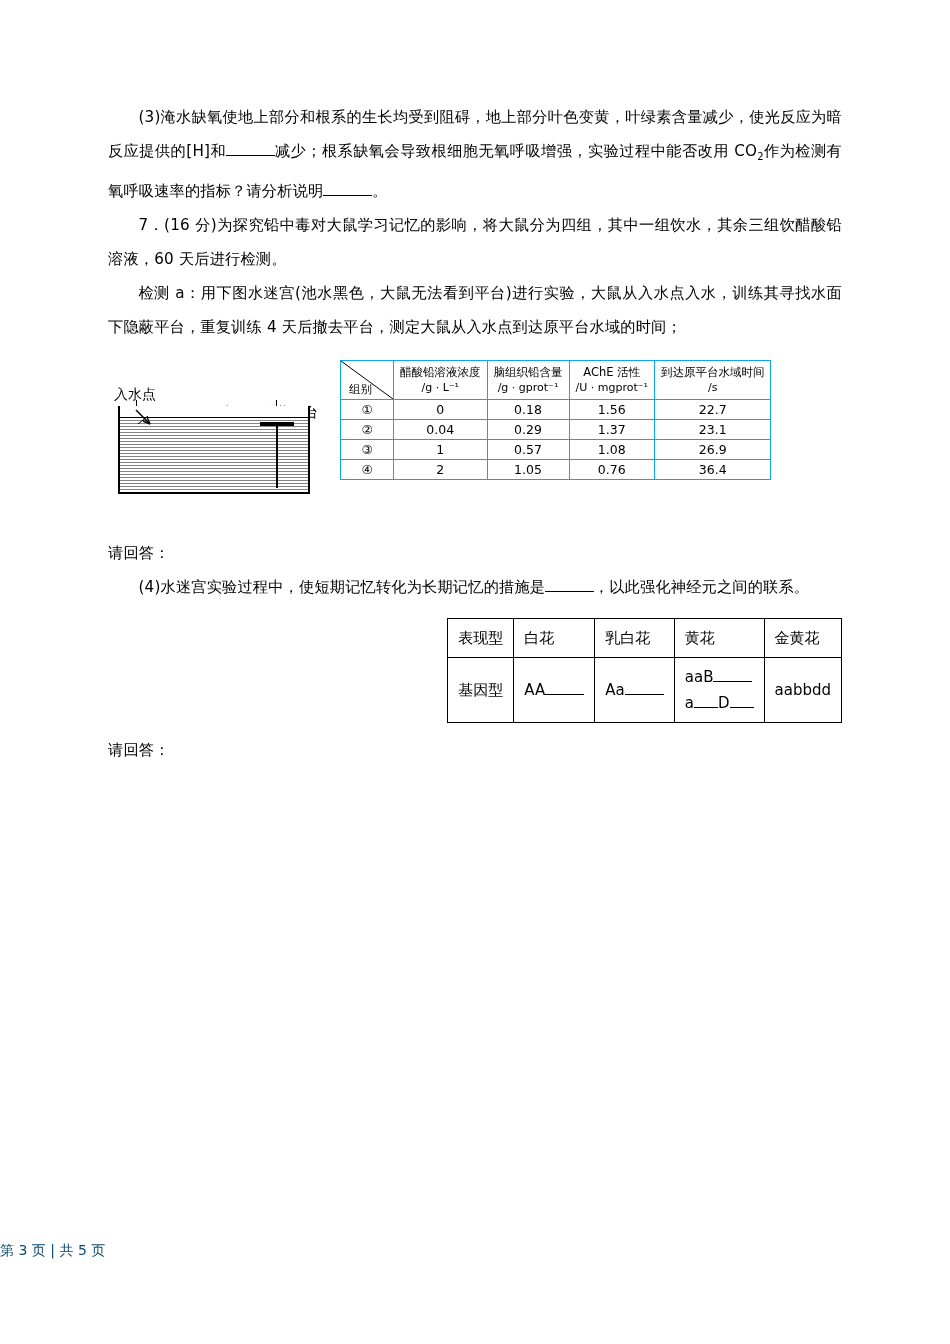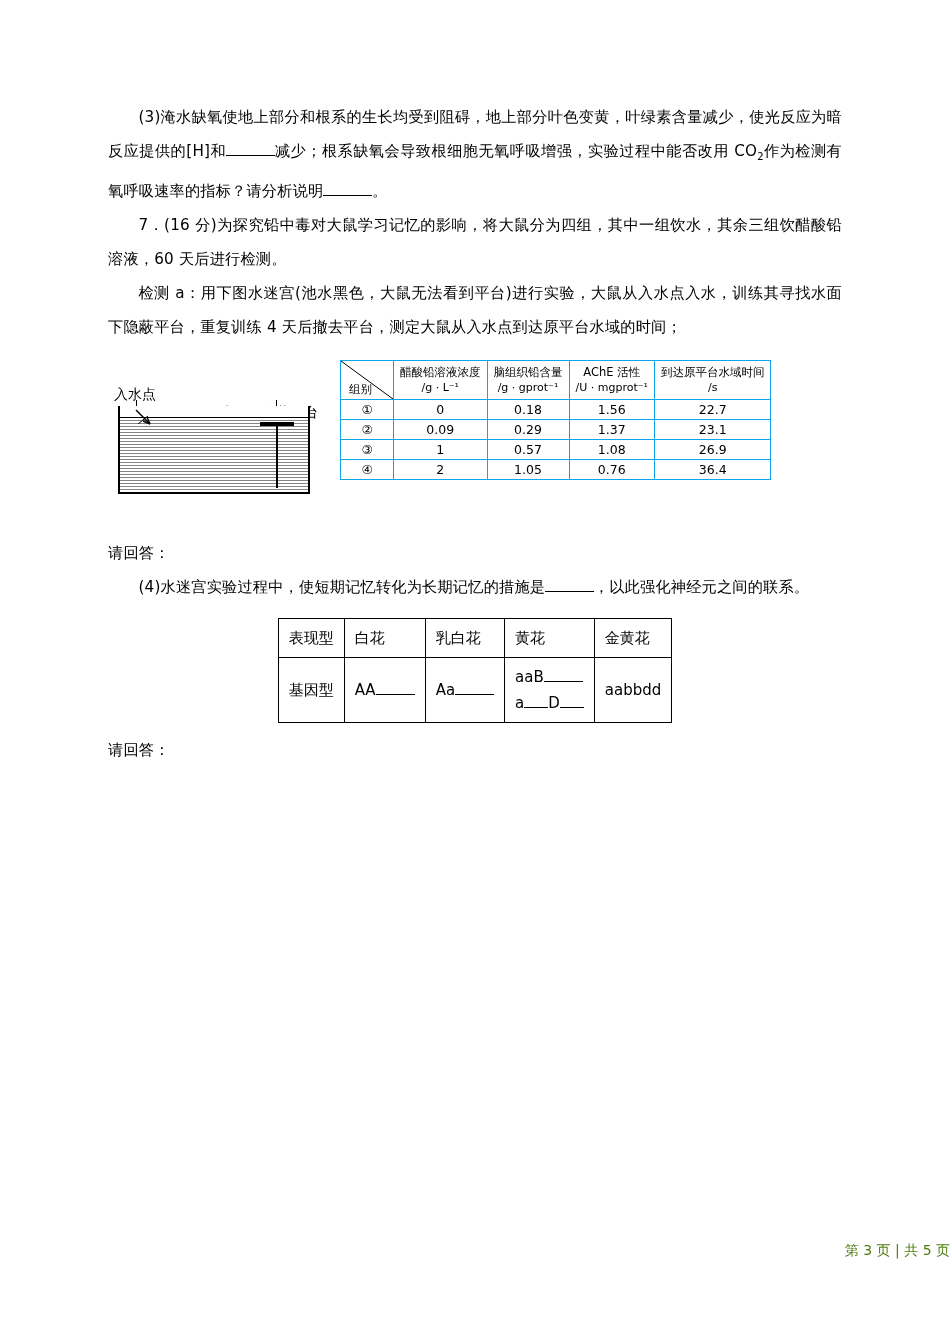--- a/index.html
+++ b/index.html
@@ -165,21 +165,21 @@
   .corner-cell .grp {
     position: absolute;
     left: 8px; bottom: 2px;
     font-size: 11.5px;
   }
 
   
   .geno-wrap {
     margin-top: 14px;
     display: flex;
-    justify-content: center;
+    justify-content: flex-end;
   }
   table.geno {
     border-collapse: collapse;
     font-size: 15px;
   }
   table.geno td {
     border: 1px solid #000;
     padding: 6px 10px;
     line-height: 26px;
     vertical-align: middle;
@@ -188,23 +188,23 @@
   table.geno td.hdr { text-align: center; }
   .ul { border-bottom: 1px solid #000; display:inline-block; width: 2.6em; height: 1em;}
   .ul-sm { width: 1.6em; }
 
   
   .footer {
     position: absolute;
     left: 0;
     right: 0;
     bottom: 84px;
-    text-align: right;
+    text-align: left;
     font-size: 14px;
-    color: #4d7c0f;
+    color: #0c4a6e;
   }
 </style>
 </head>
 <body>
 
 <div class="page">
 
   <p class="indent">(3)淹水缺氧使地上部分和根系的生长均受到阻碍，地上部分叶色变黄，叶绿素含量减少，使光反应为暗反应提供的[H]和<span class="blank"></span>减少；根系缺氧会导致根细胞无氧呼吸增强，实验过程中能否改用 CO<sub>2</sub>作为检测有氧呼吸速率的指标？请分析说明<span class="blank"></span>。</p>
 
   <p class="indent">7．(16 分)为探究铅中毒对大鼠学习记忆的影响，将大鼠分为四组，其中一组饮水，其余三组饮醋酸铅溶液，60 天后进行检测。</p>
@@ -261,21 +261,21 @@
       <tbody>
         <tr>
           <td>①</td>
           <td>0</td>
           <td>0.18</td>
           <td>1.56</td>
           <td>22.7</td>
         </tr>
         <tr>
           <td>②</td>
-          <td>0.09</td>
+          <td>0.04</td>
           <td>0.29</td>
           <td>1.37</td>
           <td>23.1</td>
         </tr>
         <tr>
           <td>③</td>
           <td>1</td>
           <td>0.57</td>
           <td>1.08</td>
           <td>26.9</td>

